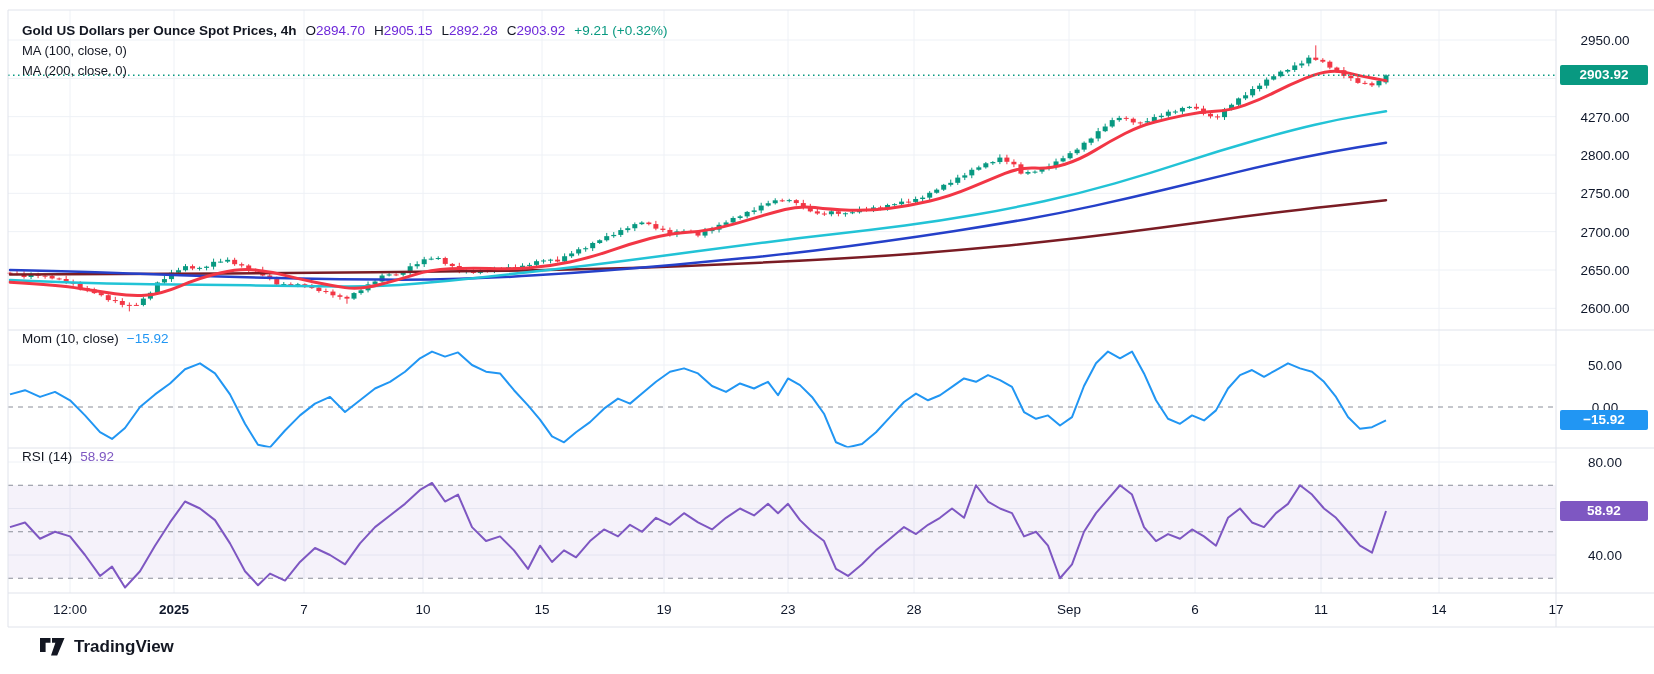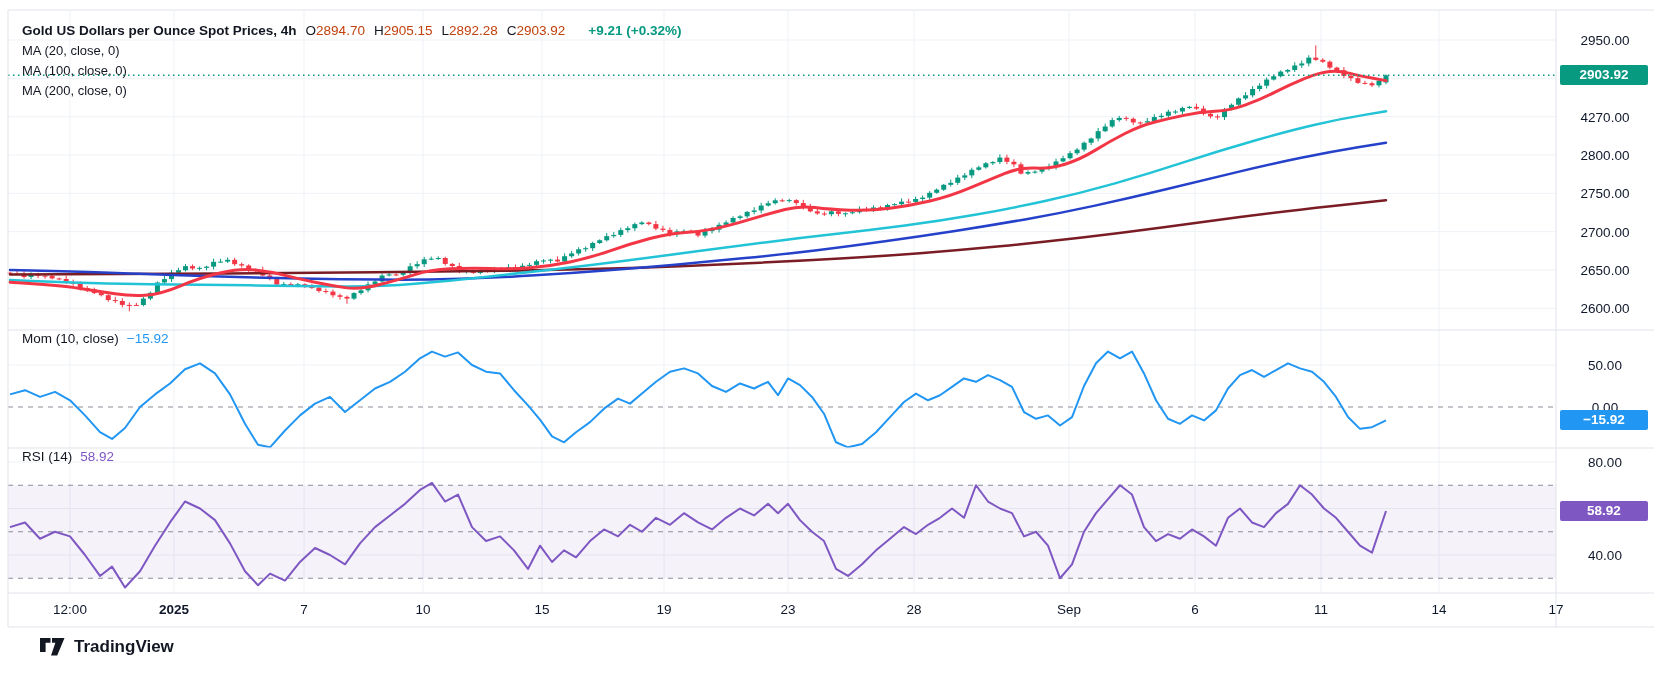--- a/index.html
+++ b/index.html
@@ -3,22 +3,22 @@
 <meta charset="utf-8">
 <style>
   html,body{margin:0;padding:0;background:#ffffff;}
   body{width:1654px;height:674px;overflow:hidden;font-family:"Liberation Sans",sans-serif;color:#131722;}
   #chart{position:relative;width:1654px;height:674px;background:#fff;}
   #plot-svg{position:absolute;left:0;top:0;}
   .abs{position:absolute;}
   .legend{left:22px;top:21px;line-height:20px;font-size:13.5px;}
   .title-row{font-weight:700;white-space:nowrap;}
   .ohlc-k{font-weight:400;margin-left:9px;color:#131722;}
-  .ohlc-v{font-weight:400;color:#c2410c;}
-  .ohlc-chg{font-weight:700;color:#089981;margin-left:23px;}
+  .ohlc-v{font-weight:400;color:#6d28d9;}
+  .ohlc-chg{font-weight:400;color:#089981;margin-left:9px;}
   .ind-row{font-weight:400;font-size:13px;height:20px;}
   .panel-legend{font-size:13.5px;white-space:nowrap;}
   .panel-legend .val{margin-left:8px;font-weight:400;}
   .axis-label{position:absolute;font-size:13.5px;color:#0f172a;transform:translate(-50%,-50%);white-space:nowrap;}
   .axis-label.bold{font-weight:700;}
   .badge{position:absolute;left:1560px;width:88px;height:20px;line-height:20px;text-align:center;
          border-radius:2px;color:#fff;font-size:13.5px;font-weight:700;transform:translateY(-50%);}
   #logo{left:40px;top:637px;display:flex;align-items:center;gap:9px;font-size:17px;font-weight:700;color:#131722;}
 </style>
 </head>
@@ -466,21 +466,20 @@
         <line x1="8" y1="330" x2="1654" y2="330" stroke="#e0e3eb" stroke-width="1"></line>
         <line x1="8" y1="448" x2="1654" y2="448" stroke="#e0e3eb" stroke-width="1"></line>
         <line x1="8" y1="593" x2="1654" y2="593" stroke="#e0e3eb" stroke-width="1"></line>
         <line x1="8" y1="627" x2="1654" y2="627" stroke="#e0e3eb" stroke-width="1"></line>
         <line x1="1556" y1="10" x2="1556" y2="627" stroke="#e0e3eb" stroke-width="1"></line>
       </g>
     </svg>
 
   <div class="abs legend">
     <div class="title-row"><span>Gold US Dollars per Ounce Spot Prices, 4h</span><span class="ohlc-k">O</span><span class="ohlc-v">2894.70</span><span class="ohlc-k">H</span><span class="ohlc-v">2905.15</span><span class="ohlc-k">L</span><span class="ohlc-v">2892.28</span><span class="ohlc-k">C</span><span class="ohlc-v">2903.92</span><span class="ohlc-chg">+9.21 (+0.32%)</span></div>
-    <div class="ind-row">MA (20, close, 0)</div>
     <div class="ind-row">MA (100, close, 0)</div>
     <div class="ind-row">MA (200, close, 0)</div>
   </div>
 
   <div class="abs panel-legend" style="left:22px;top:331px;">
     <span>Mom (10, close)</span><span class="val" id="mom-val" style="color: rgb(33, 150, 243);">−15.92</span>
   </div>
 
   <div class="abs panel-legend" style="left:22px;top:449px;">
     <span>RSI (14)</span><span class="val" id="rsi-val" style="color: rgb(126, 87, 194);">58.92</span>

